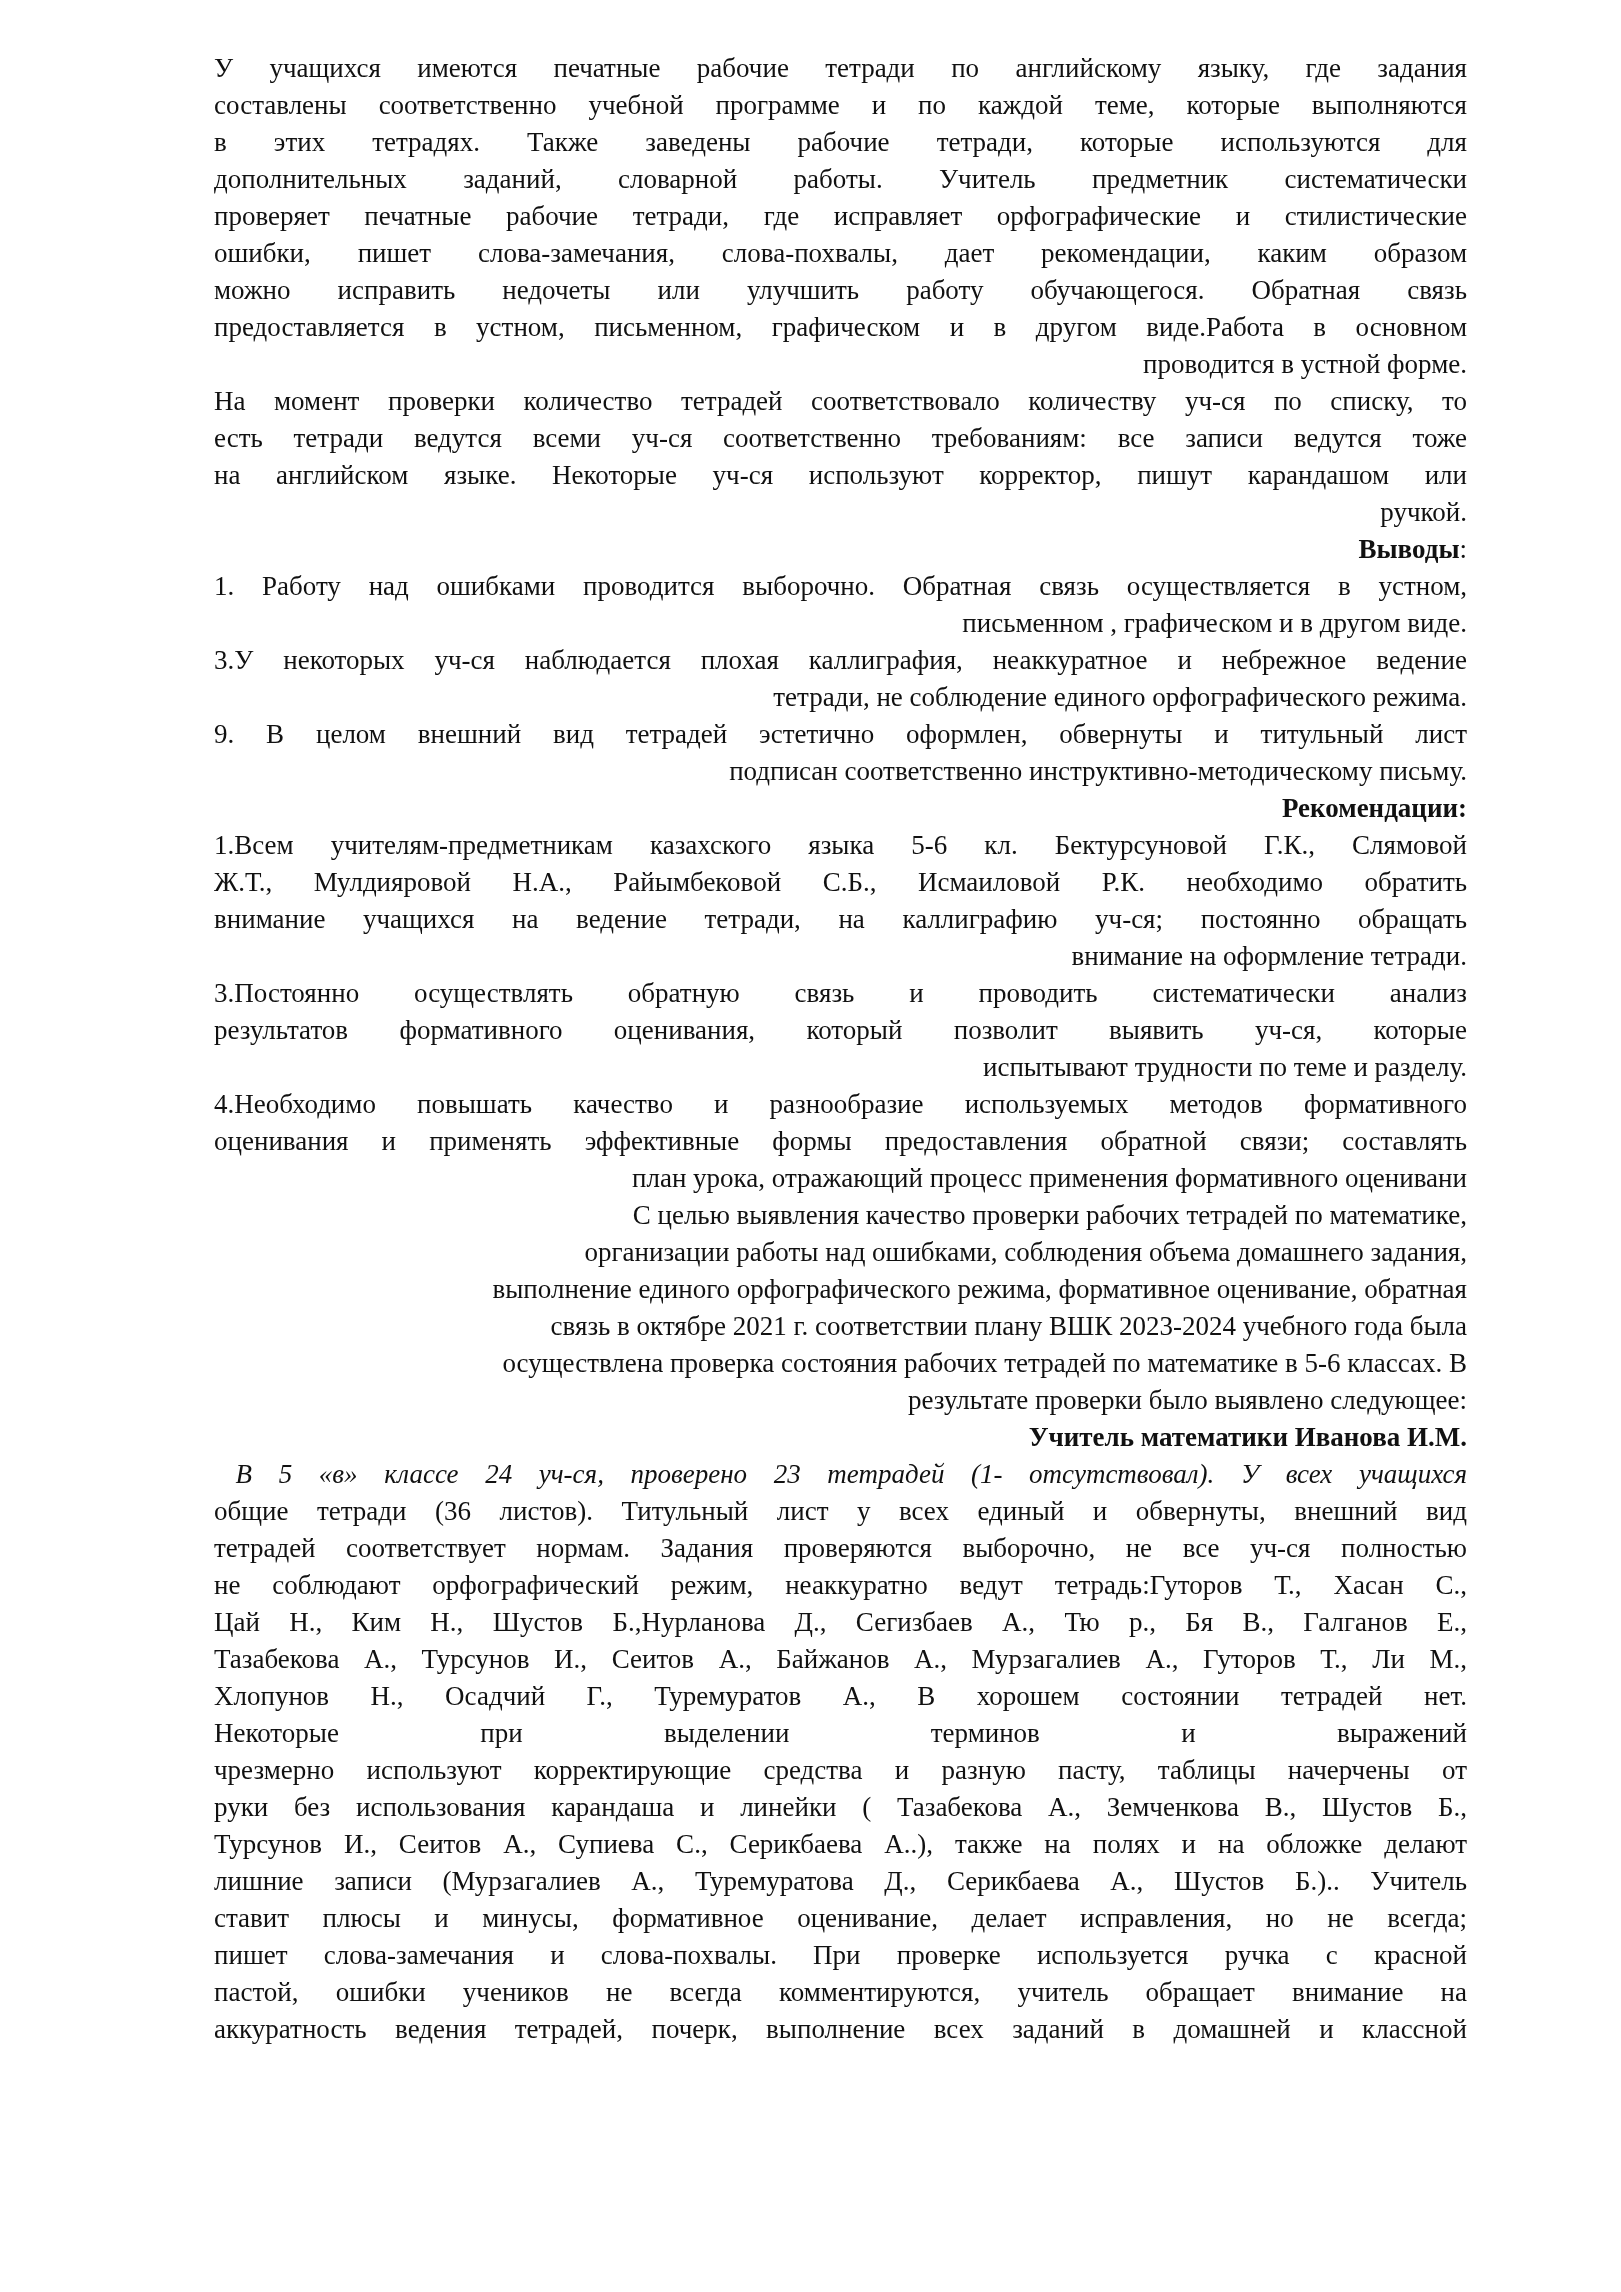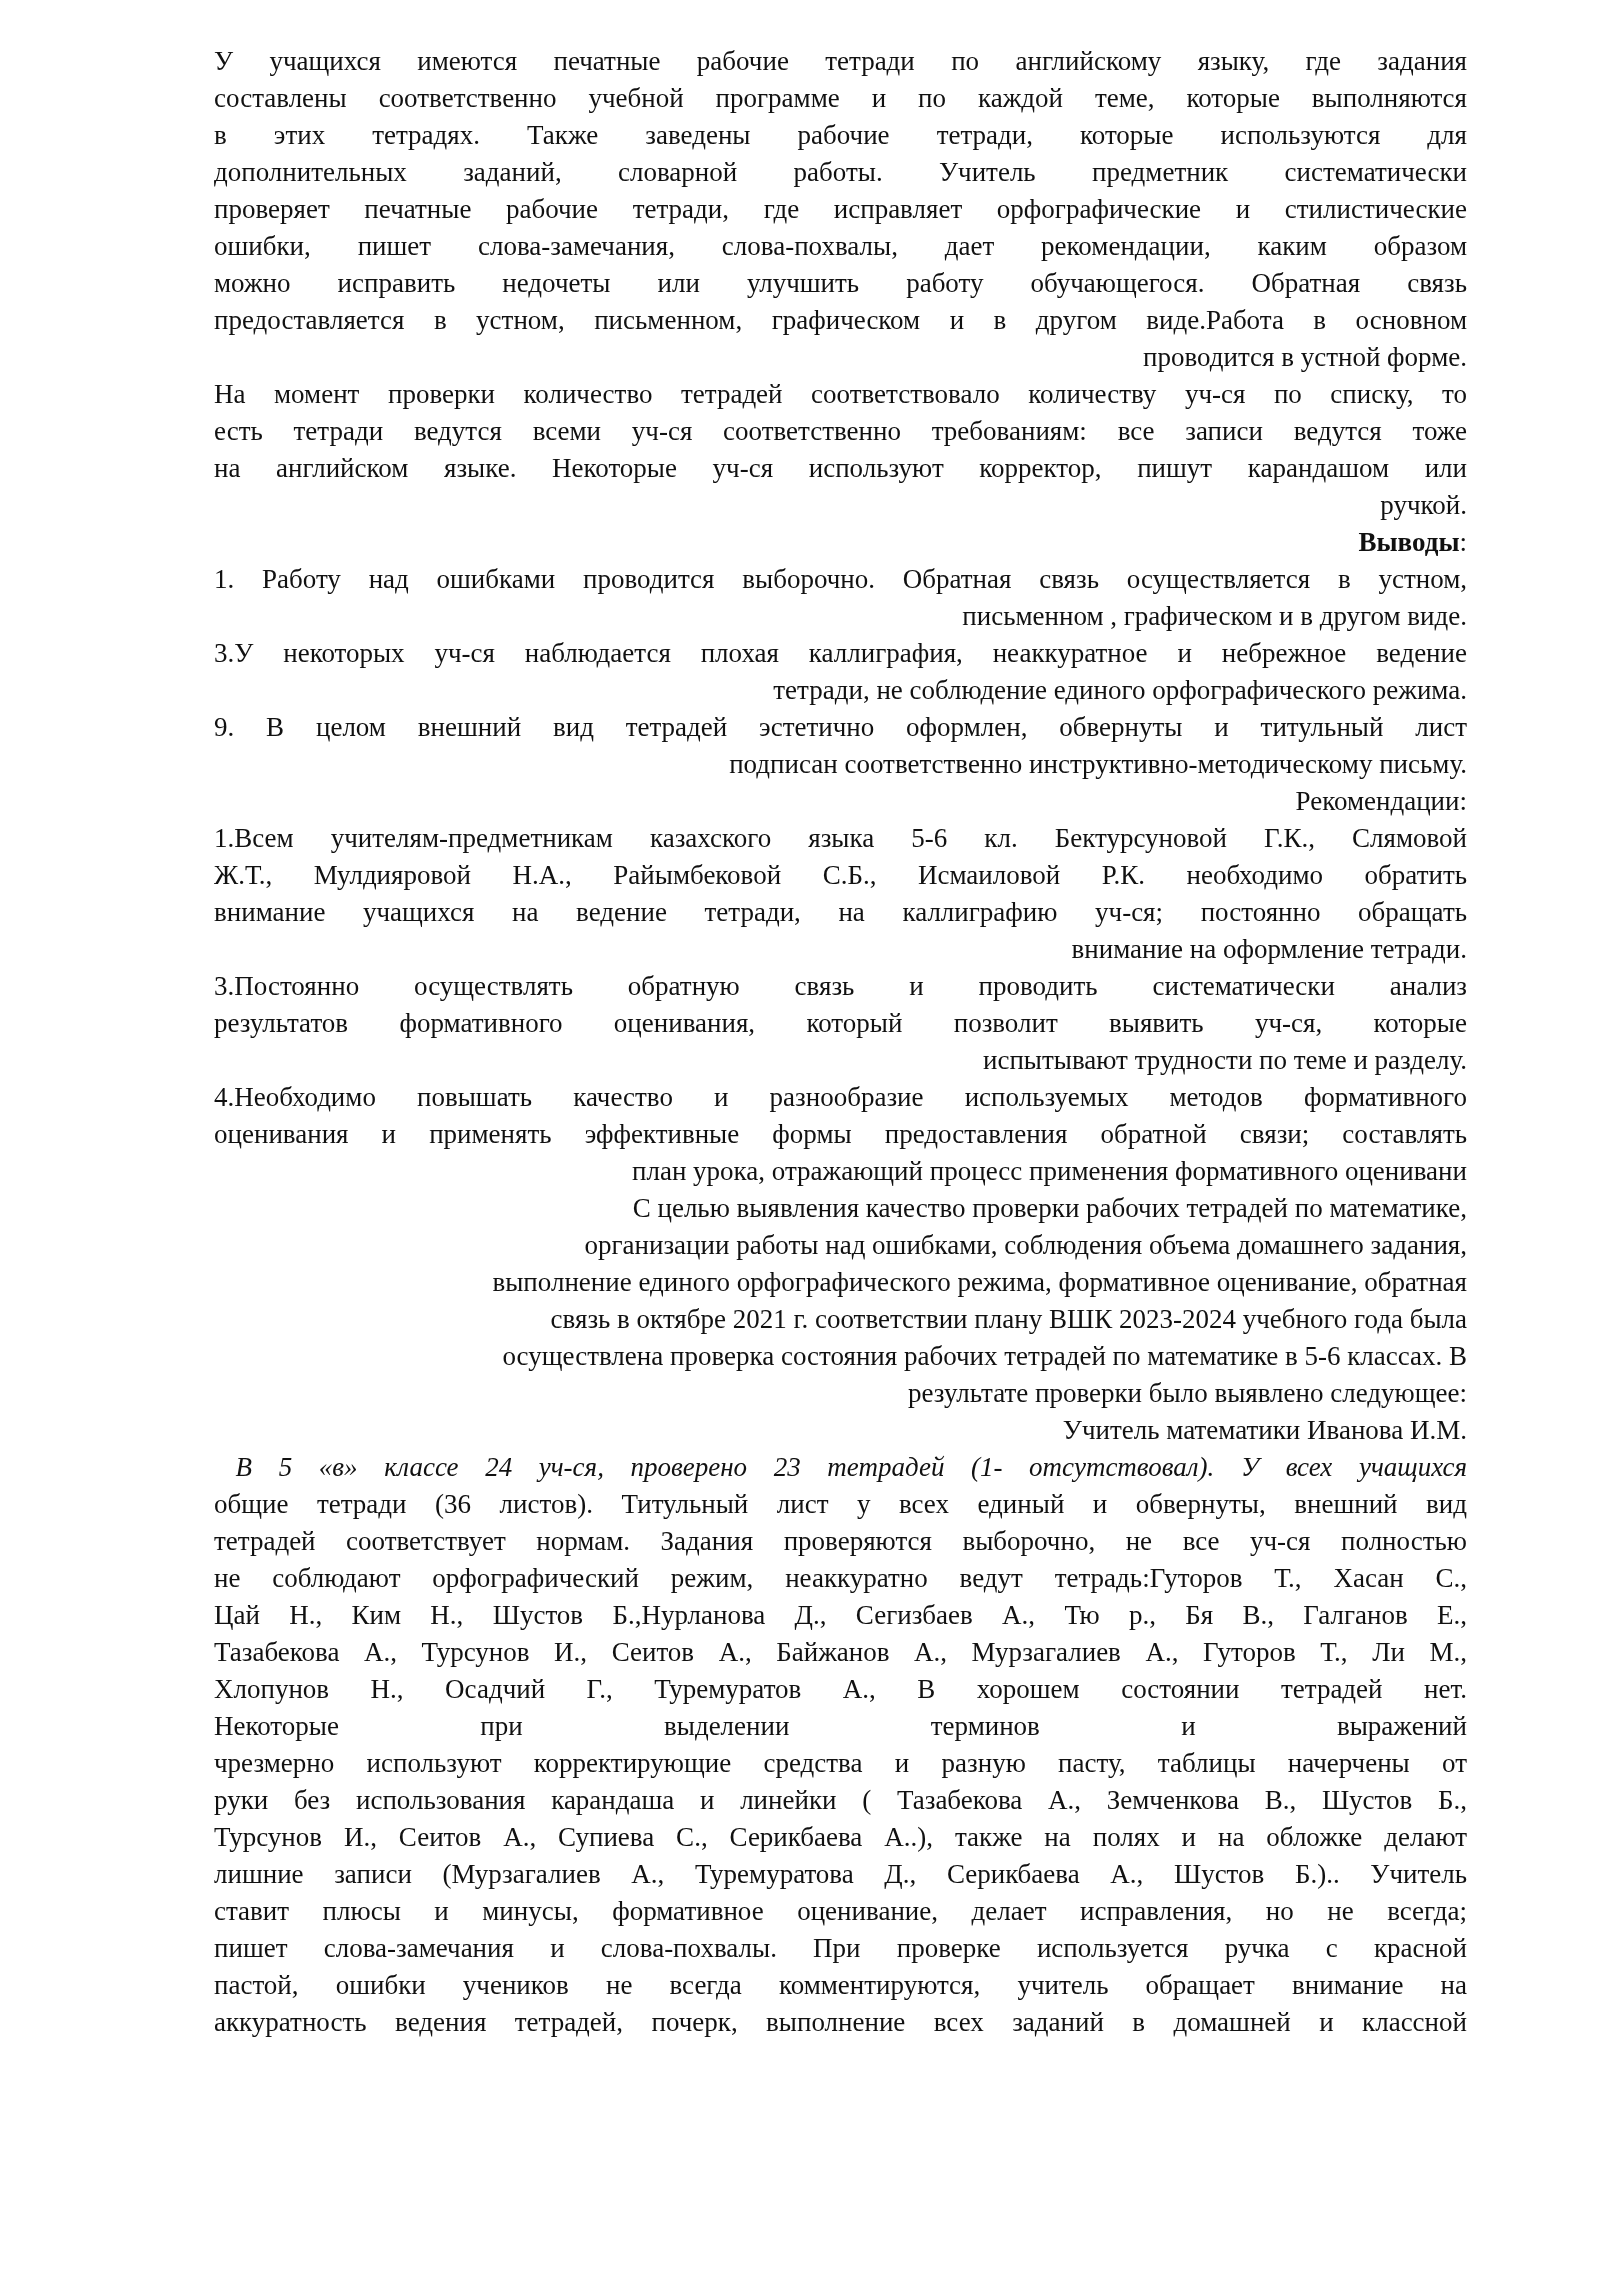--- a/index.html
+++ b/index.html
@@ -1,35 +1,35 @@
 <!DOCTYPE html>
 <html><head>
 <meta charset="utf-8">
 <style>
   html, body { margin: 0; padding: 0; background: #ffffff; }
   body { width: 1621px; height: 2293px; position: relative; overflow: hidden; }
   .page {
     position: absolute;
     left: 214px;
-    top: 43px;
+    top: 50px;
     width: 1253px;
     font-family: "Liberation Serif", "DejaVu Serif", serif;
     font-size: 27px;
     color: #111111;
   }
   .ln {
     display: block;
     height: 37px;
     line-height: 37px;
     white-space: nowrap;
     overflow: visible;
   }
   .j { text-align: justify; text-align-last: justify; white-space: normal; }
   .l { text-align: right; }
-  .b { font-weight: normal; }
+  .b { font-weight: bold; }
   .ind { padding-left: 88px; }
   .ind-s { padding-left: 21.6px; font-style: italic; }
   .inline-bold { font-weight: bold; }
 </style>
 </head>
 <body>
 
 <div class="page">
 
   <div>

